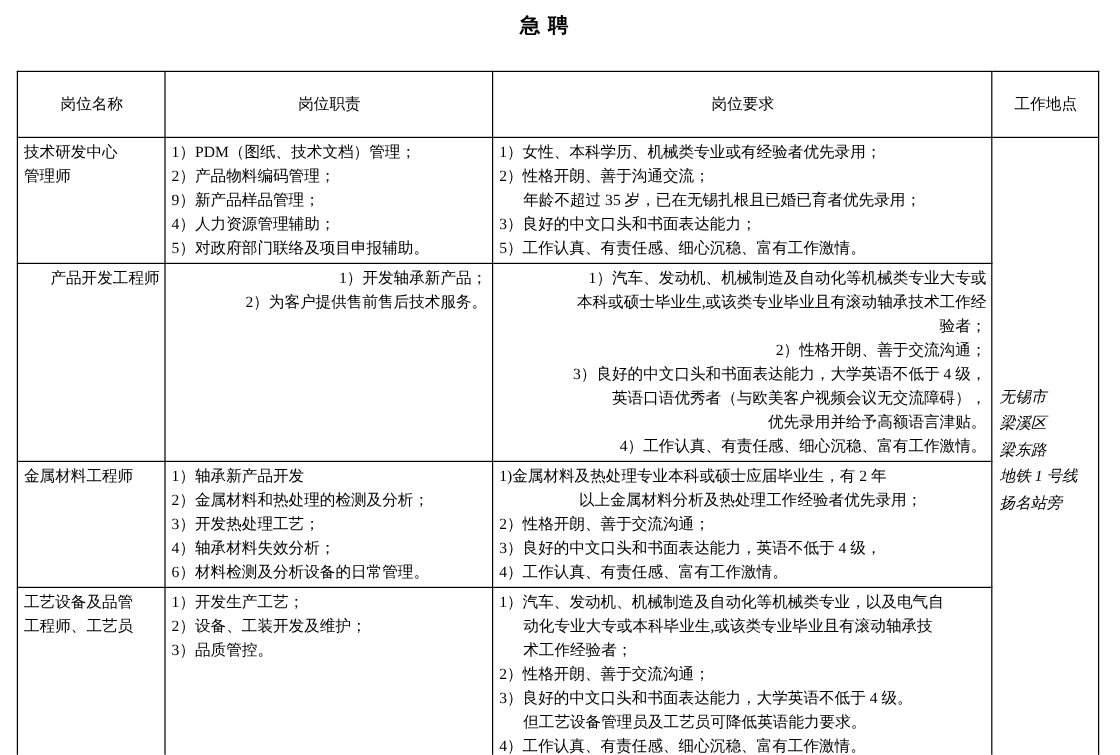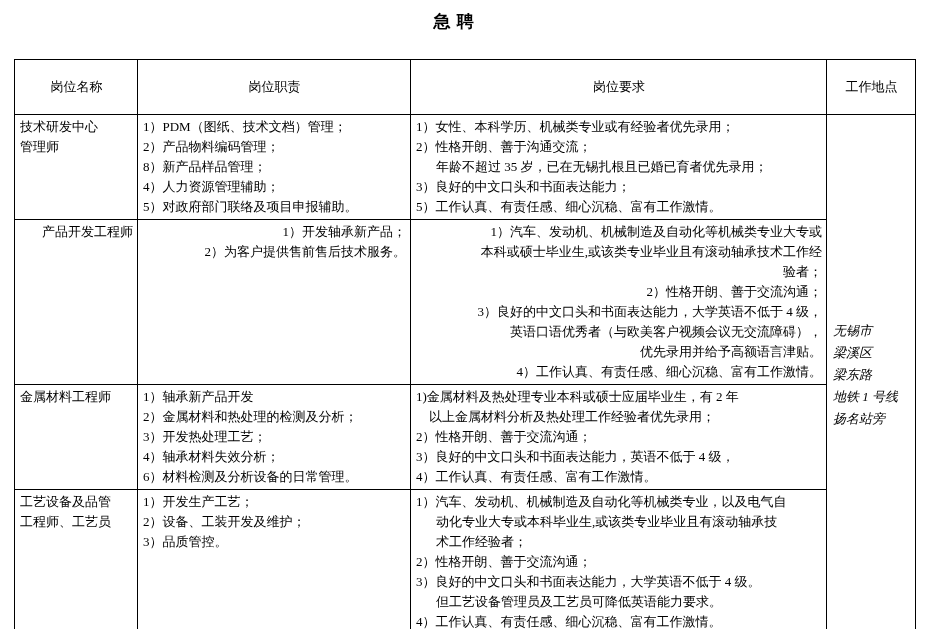--- a/index.html
+++ b/index.html
@@ -31,21 +31,21 @@
     vertical-align:middle;
     height:50px;
   }
   .job-table tbody tr:nth-child(1){height:99px;}
   .job-table tbody tr:nth-child(2){height:162px;text-align:right;}
   .job-table tbody tr:nth-child(3){height:100px;margin-top:33px;}
   .job-table tbody tr:nth-child(4){height:139px;}
   .line{white-space:pre;line-height:20px;}
   .i0{padding-left:0;}
   .i1{padding-left:20px;}
-  .i2{padding-left:13px;}
+  .i2{padding-left:13px;text-align:center;}
   td.loc{vertical-align:middle;padding-left:6px;}
   td.loc .line{line-height:22px;font-style:italic;}
 </style>
 </head>
 <body>
 
 <div class="page-title">急 聘</div>
 
 <table class="job-table">
   <colgroup>
@@ -64,21 +64,21 @@
   </thead>
   <tbody>
       <tr>
         <td>
           <div class="line i0">技术研发中心</div>
           <div class="line i0">管理师</div>
         </td>
         <td>
           <div class="line i0">1）PDM（图纸、技术文档）管理；</div>
           <div class="line i0">2）产品物料编码管理；</div>
-          <div class="line i0">8）新产品样品管理；</div>
+          <div class="line i0">9）新产品样品管理；</div>
           <div class="line i0">4）人力资源管理辅助；</div>
           <div class="line i0">5）对政府部门联络及项目申报辅助。</div>
         </td>
         <td>
           <div class="line i0">1）女性、本科学历、机械类专业或有经验者优先录用；</div>
           <div class="line i0">2）性格开朗、善于沟通交流；</div>
           <div class="line i1">年龄不超过 35 岁，已在无锡扎根且已婚已育者优先录用；</div>
           <div class="line i0">3）良好的中文口头和书面表达能力；</div>
           <div class="line i0">5）工作认真、有责任感、细心沉稳、富有工作激情。</div>
         </td>

